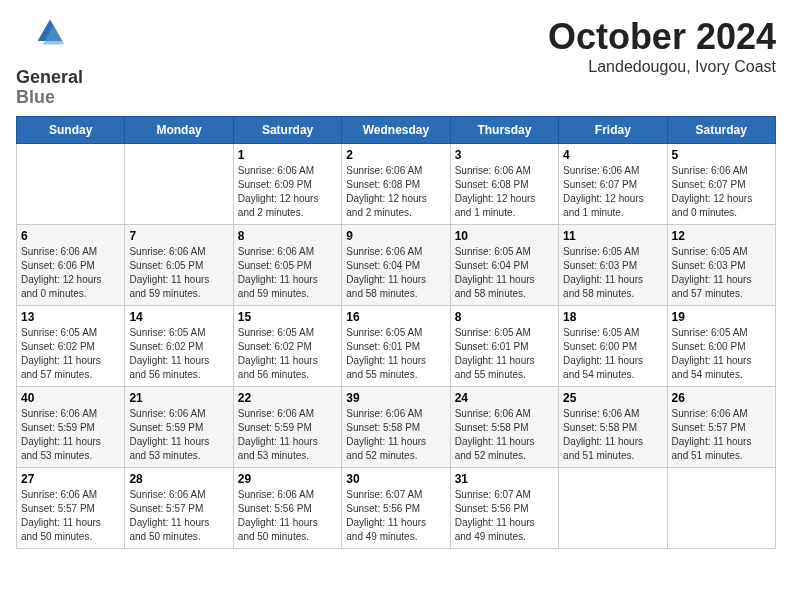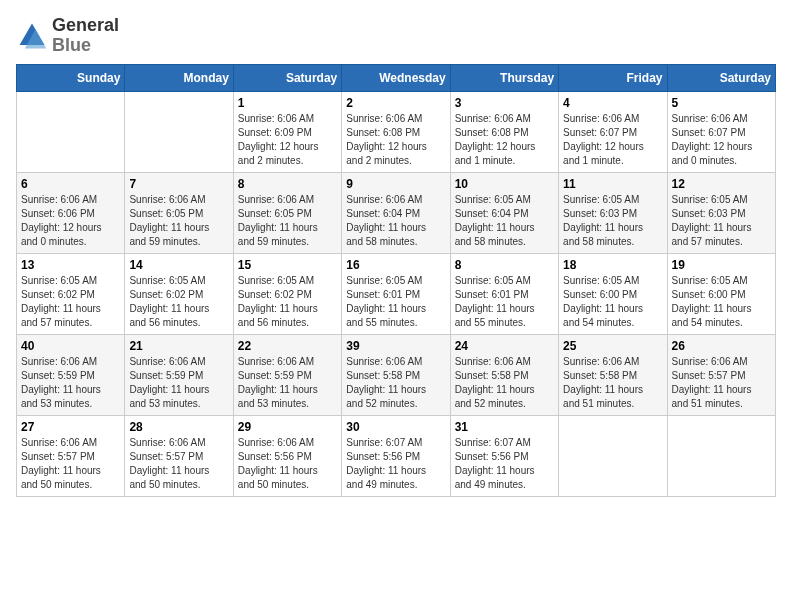--- a/index.html
+++ b/index.html
@@ -12,21 +12,22 @@
     }
     .header {
       display: flex;
       justify-content: space-between;
       align-items: flex-start;
       margin-bottom: 8px;
     }
     .logo {
       display: flex;
       align-items: center;
-      gap: 4px;
+      gap: 20px;
+      flex-direction: column;
     }
     .logo-text {
       font-size: 18px;
       font-weight: bold;
       line-height: 1.1;
     }
     .logo-general { color: #333; }
     .logo-blue { color: #737373; }
     .logo-icon {
       width: 32px;
@@ -47,21 +48,21 @@
     }
     table {
       width: 100%;
       border-collapse: collapse;
       font-size: 11px;
     }
     thead tr th {
       background: #2a6db5;
       color: #fff;
       padding: 6px 4px;
-      text-align: right;
+      text-align: center;
       font-size: 12px;
       font-weight: bold;
       border: 1px solid #1a5a9a;
     }
     tbody tr td {
       border: 1px solid #ccc;
       padding: 4px;
       vertical-align: top;
       min-height: 80px;
       background: #fff;
@@ -89,20 +90,24 @@
   <div class="logo">
     <svg class="logo-icon" viewBox="0 0 36 36">
       <polygon points="18,4 32,28 4,28" fill="#2a6db5"></polygon>
       <polygon points="22,10 34,32 10,32" fill="#5a9fd4" opacity="0.6"></polygon>
     </svg>
     <div class="logo-text">
       <div class="logo-general">General</div>
       <div class="logo-blue">Blue</div>
     </div>
   </div>
+  <div class="title-block">
+    <h1>October 2024</h1>
+    <h2>Landedougou, Ivory Coast</h2>
+  </div>
 </div>
 
 <table>
   <thead>
     <tr>
     <th>Sunday</th>
         <th>Monday</th>
         <th>Saturday</th>
         <th>Wednesday</th>
         <th>Thursday</th>

